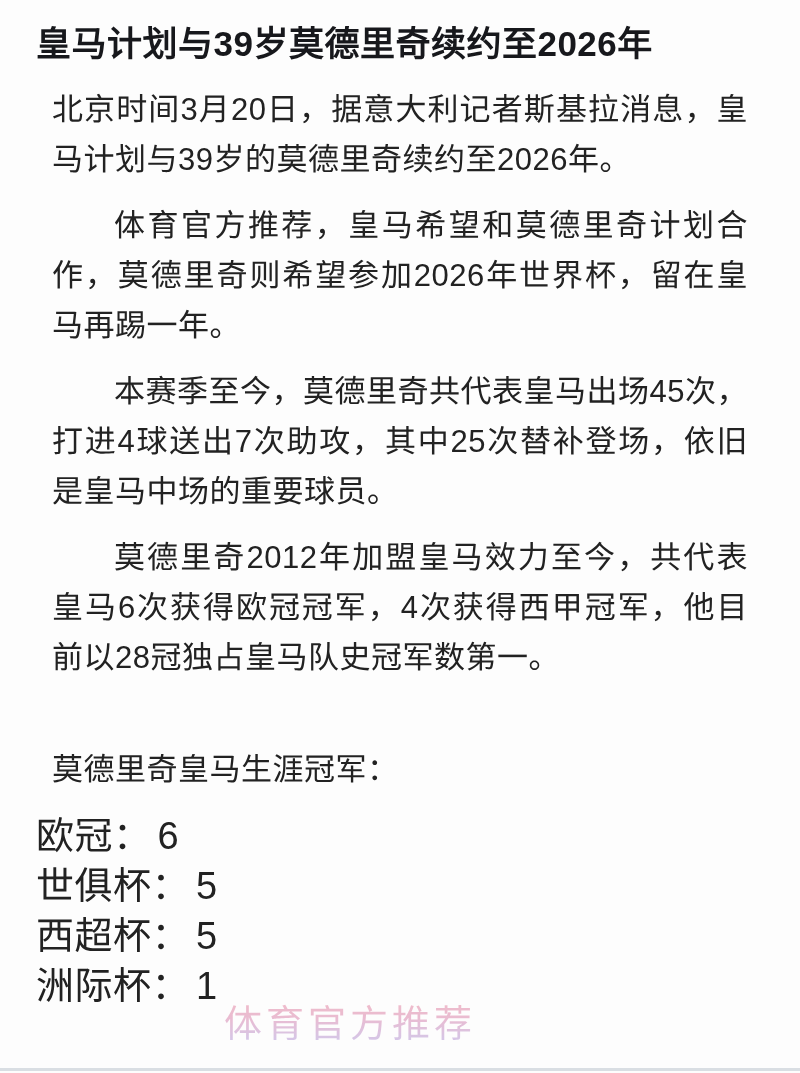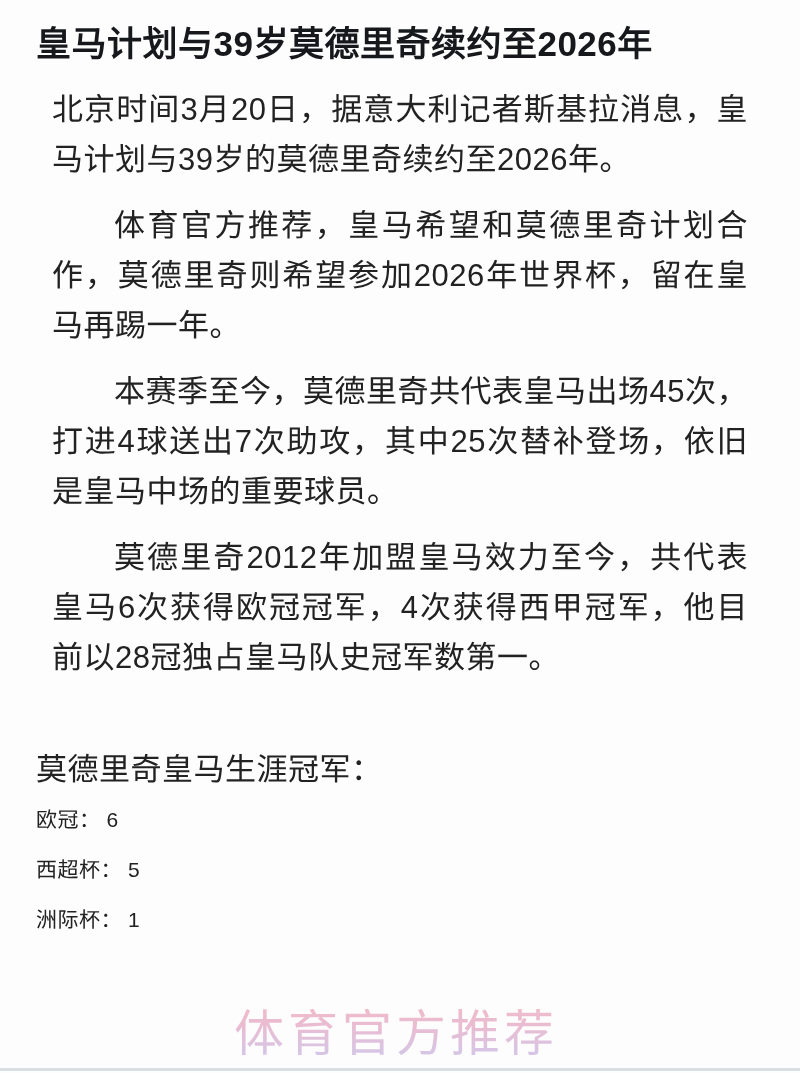--- a/index.html
+++ b/index.html
@@ -37,39 +37,39 @@
   }
   .para.indent {
     text-indent: 2em;
   }
   .honors {
     margin-top: 62px;
   }
   .honors-heading {
     font-size: 31px;
     line-height: 50px;
-    margin: 0;
+    margin: 16px;
     color: #222222;
     letter-spacing: 0.5px;
   }
   .honor-item {
-    font-size: 21px;
+    font-size: 38px;
     line-height: 50px;
     color: #222222;
     letter-spacing: 0.5px;
   }
   .honor-item .value {
     margin-left: 6px;
   }
   .watermark {
     position: absolute;
-    left: 234px;
+    left: 224px;
     top: 993px;
     font-family: Liberation Mono, monospace;
-    font-size: 50px;
+    font-size: 38px;
     letter-spacing: 4px;
     font-weight: 400;
     background: linear-gradient(180deg, #f3b4c1 0%, #e8b6cd 45%, #c9c4ee 100%);
     -webkit-background-clip: text;
     background-clip: text;
     color: transparent;
     opacity: 0.9;
     white-space: nowrap;
     pointer-events: none;
   }
@@ -97,20 +97,23 @@
 
   <p class="para indent">莫德里奇2012年加盟皇马效力至今，共代表皇马6次获得欧冠冠军，4次获得西甲冠军，他目前以28冠独占皇马队史冠军数第一。</p>
 
   <div class="honors">
     <p class="honors-heading">莫德里奇皇马生涯冠军：</p>
 
     <div class="honor-item">
       <span class="label">欧冠：</span><span class="value">6</span>
     </div>
     <div class="honor-item">
+      <span class="label">世俱杯：</span><span class="value">5</span>
+    </div>
+    <div class="honor-item">
       <span class="label">西超杯：</span><span class="value">5</span>
     </div>
     <div class="honor-item">
       <span class="label">洲际杯：</span><span class="value">1</span>
     </div>
   </div>
 
 </div>
 
 <div class="watermark">体育官方推荐</div>

